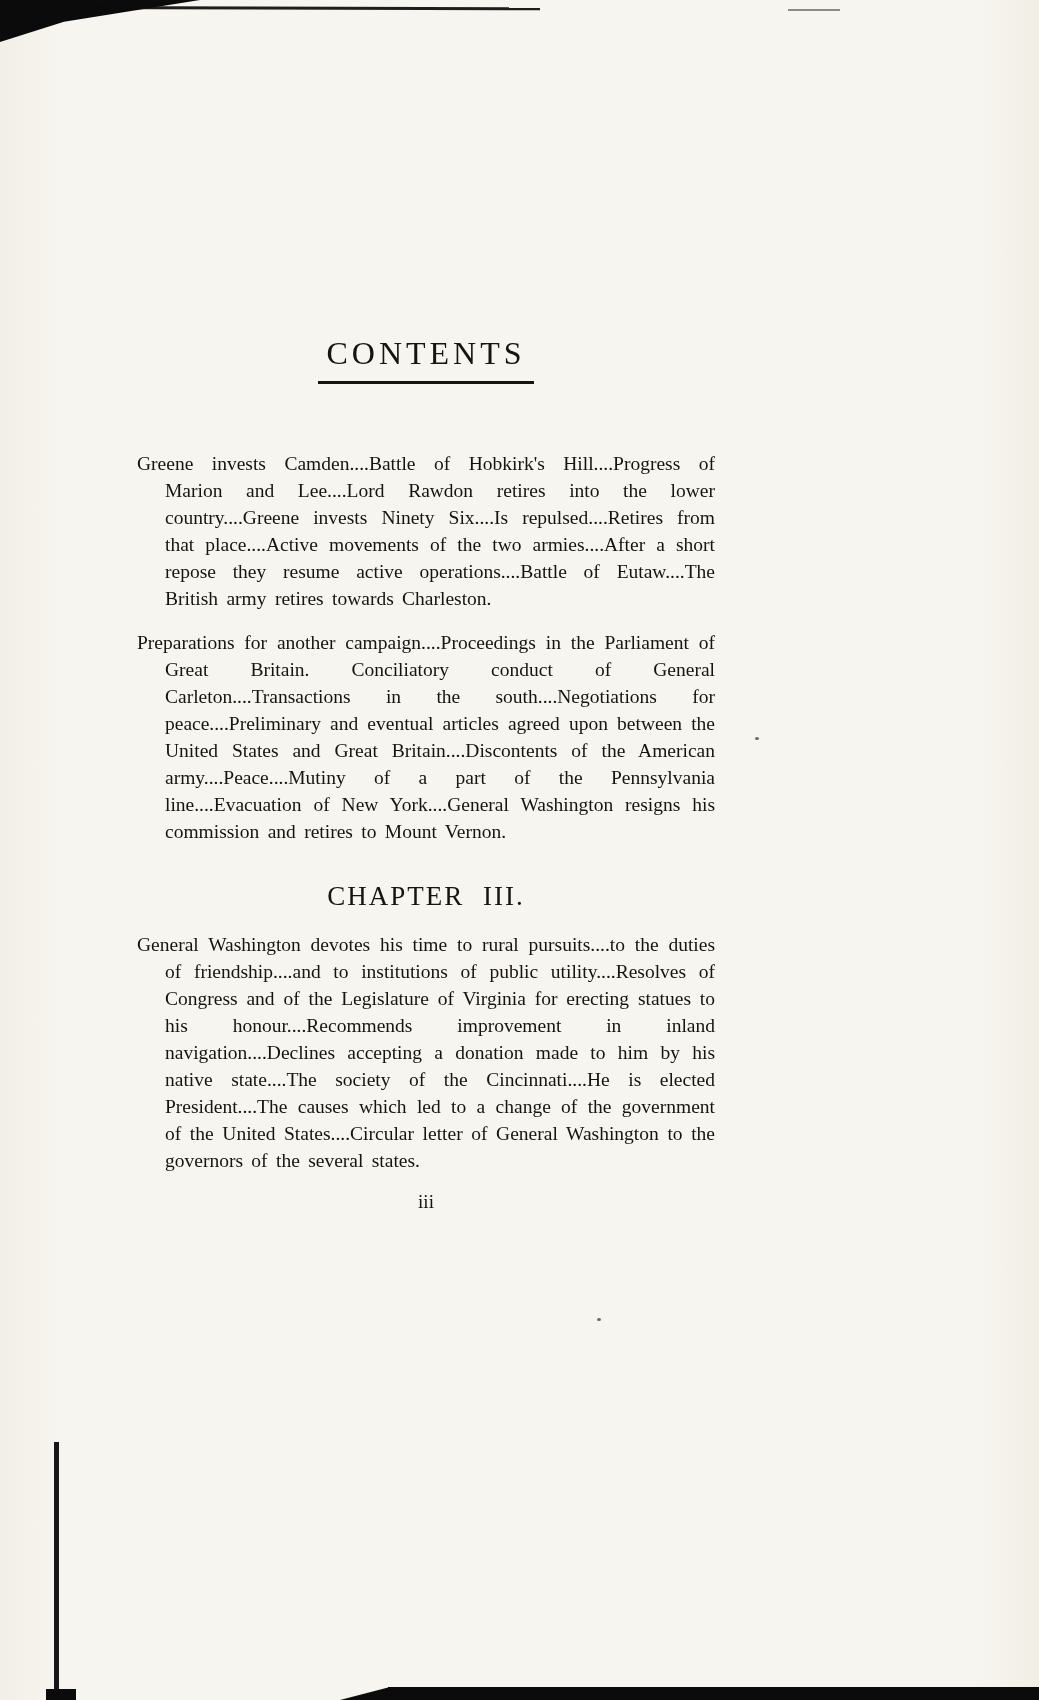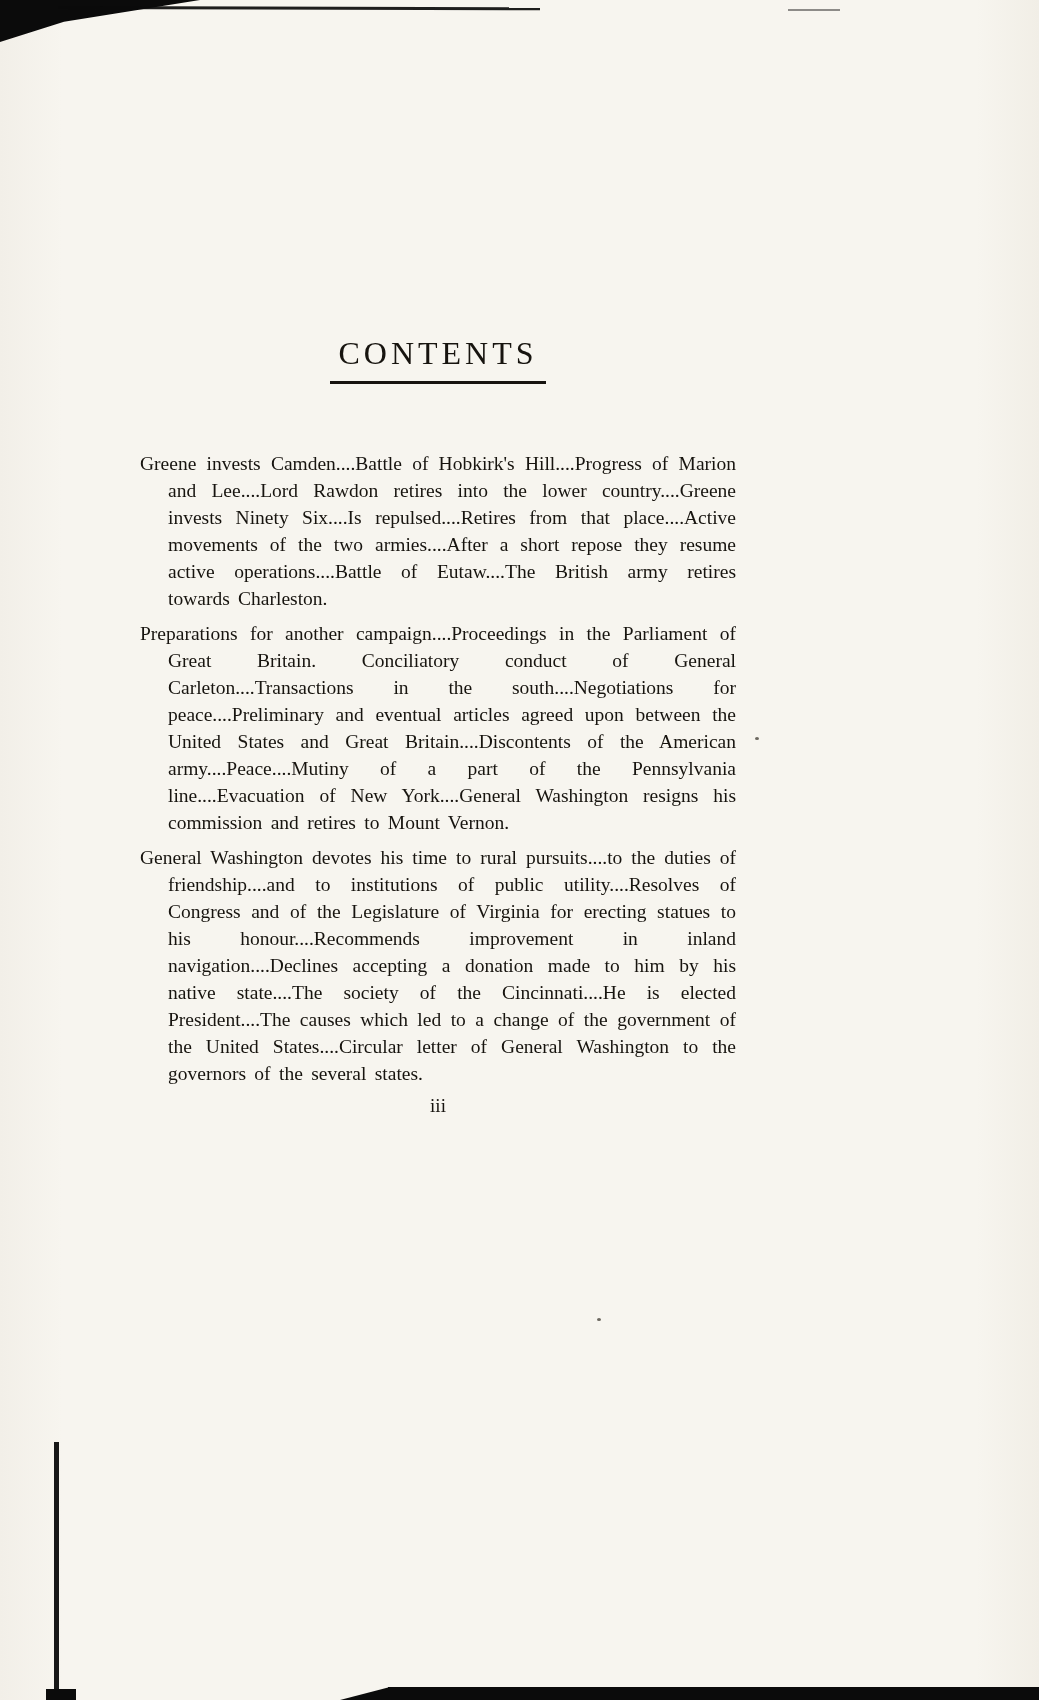--- a/index.html
+++ b/index.html
@@ -15,21 +15,21 @@
     color: var(--ink, #17140f);
     overflow: hidden;
   }
   .page-inner {
     position: absolute;
     inset: 0;
     background: linear-gradient(90deg, #f2efe8 0%, #f7f5ef 6%, #f7f5ef 94%, #f1eee6 100%);
   }
   .content {
     position: absolute;
-    left: 132px;
+    left: 120px;
     top: 314px;
     width: 612px;
   }
   .title-wrap {
     text-align: center;
     margin: 0 0 44px 0;
   }
   .title {
     display: inline-block;
     font-size: 32px;
@@ -44,21 +44,21 @@
     font-weight: 400;
     letter-spacing: 2px;
     word-spacing: 10px;
     margin: 36px 0 19px 0;
   }
   .chapter-summary {
     font-size: 19.5px;
     line-height: 27px;
     text-align: justify;
     word-spacing: 3.5px;
-    margin: 8px;
+    margin: 17px;
     padding-left: 28px;
     text-indent: -28px;
   }
   .page-number {
     text-align: center;
     font-size: 19px;
   }
   
   .artifact {
     position: absolute;
@@ -130,19 +130,20 @@
 
     <section class="chapter">
       <p class="chapter-summary">Greene invests Camden....Battle of Hobkirk's Hill....Progress of Marion and Lee....Lord Rawdon retires into the lower country....Greene invests Ninety Six....Is repulsed....Retires from that place....Active movements of the two armies....After a short repose they resume active operations....Battle of Eutaw....The British army retires towards Charleston.</p>
     </section>
 
     <section class="chapter">
       <p class="chapter-summary">Preparations for another campaign....Proceedings in the Parliament of Great Britain.  Conciliatory conduct of General Carleton....Transactions in the south....Negotiations for peace....Preliminary and eventual articles agreed upon between the United States and Great Britain....Discontents of the American army....Peace....Mutiny of a part of the Pennsylvania line....Evacuation of New York....General Washington resigns his commission and retires to Mount Vernon.</p>
     </section>
 
     <section class="chapter">
+      <h2 class="chapter-heading">CHAPTER III.</h2>
       <p class="chapter-summary">General Washington devotes his time to rural pursuits....to the duties of friendship....and to institutions of public utility....Resolves of Congress and of the Legislature of Virginia for erecting statues to his honour....Recommends improvement in inland navigation....Declines accepting a donation made to him by his native state....The society of the Cincinnati....He is elected President....The causes which led to a change of the government of the United States....Circular letter of General Washington to the governors of the several states.</p>
     </section>
 
     <div class="page-number">iii</div>
 
   </main>
 </div>
 
 </body></html>

